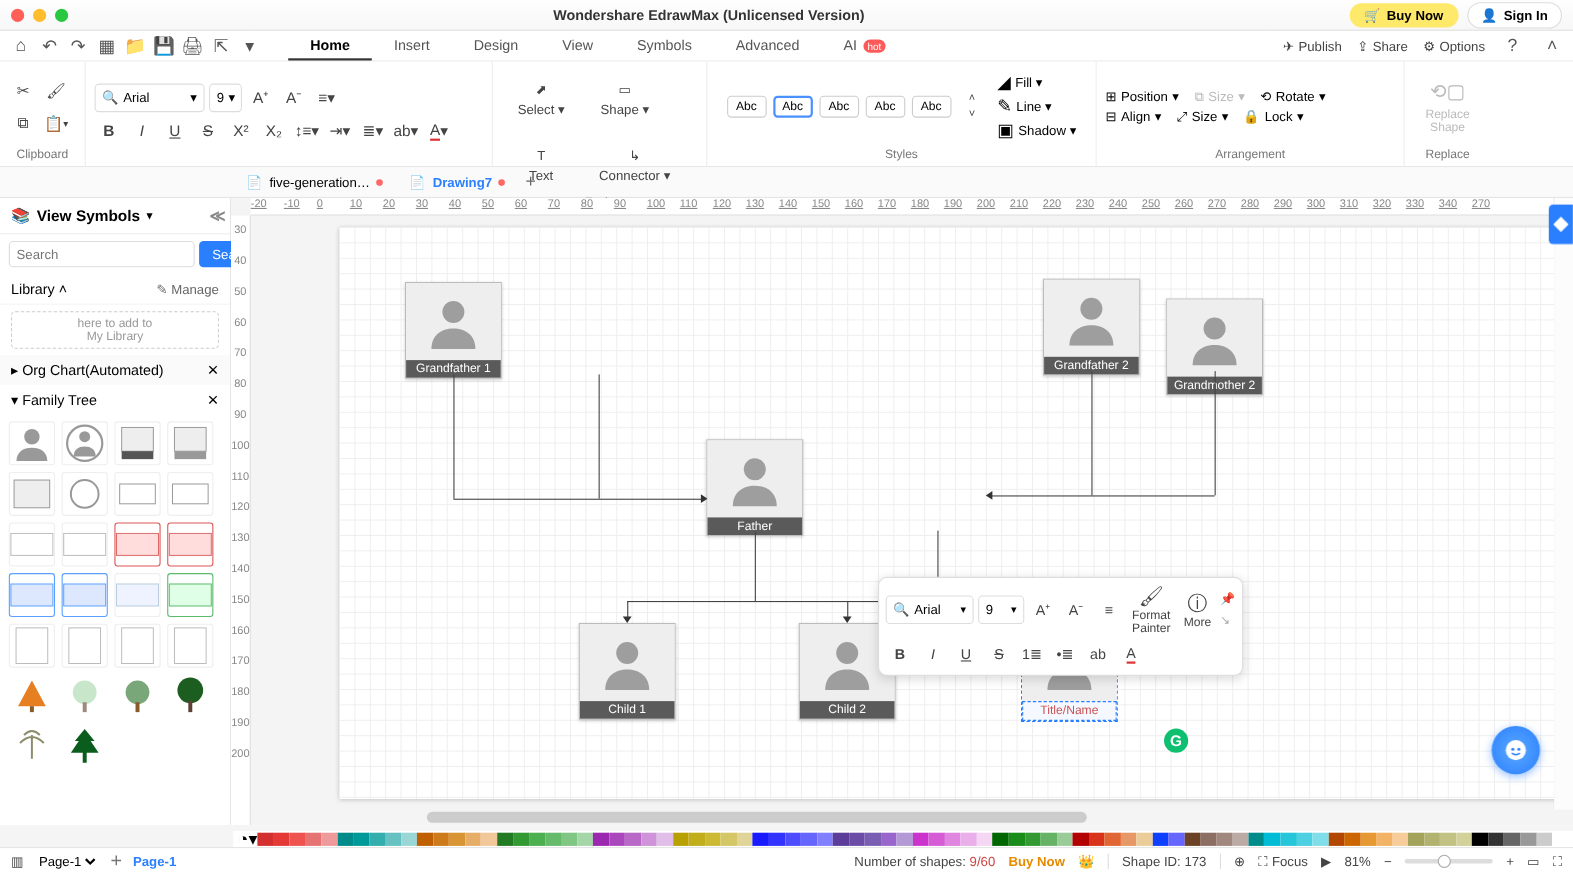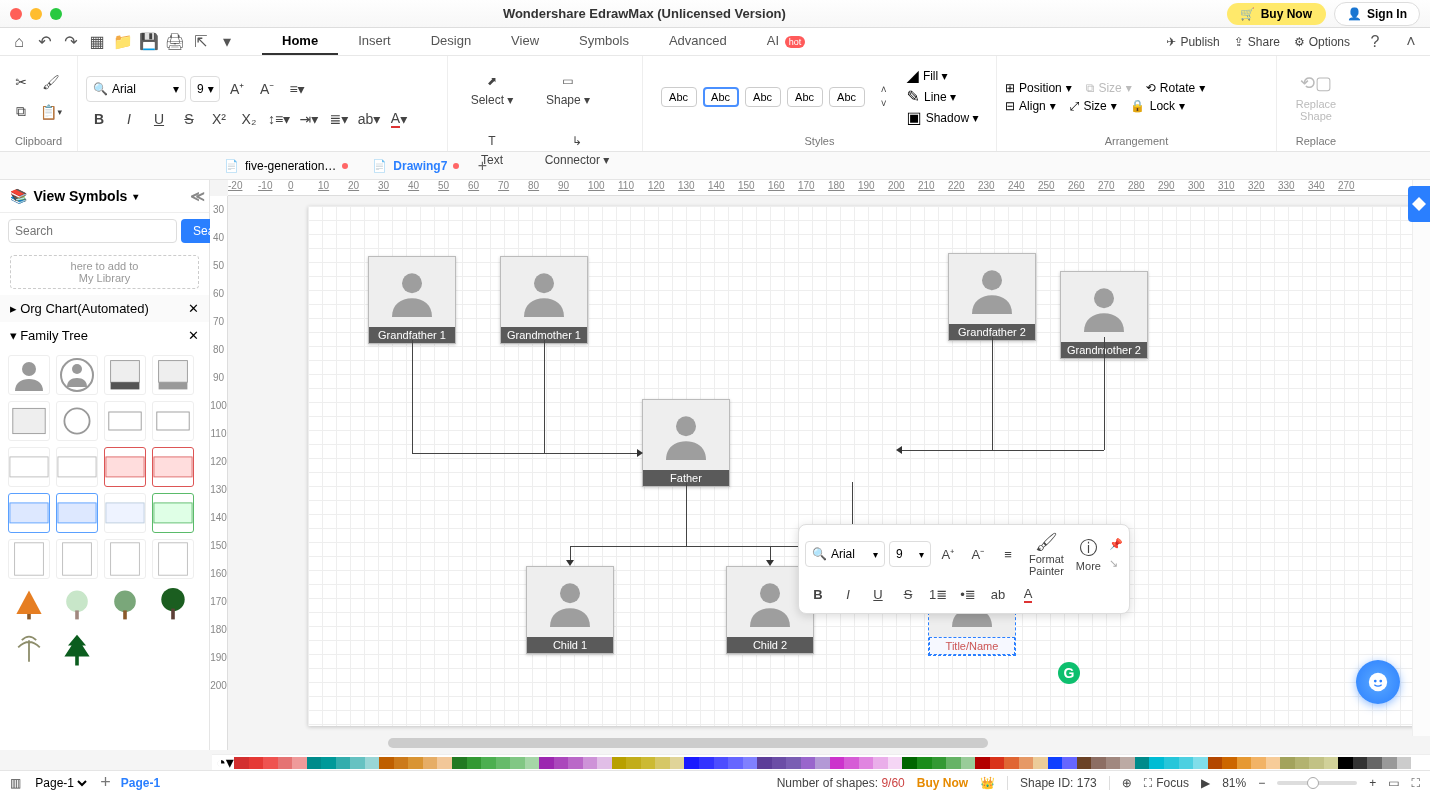--- a/index.html
+++ b/index.html
@@ -329,20 +329,24 @@
   <div class="left-panel">
     <div class="lp-header">
       <span>📚</span>
       <span>View Symbols</span>
       <span style="font-size:10px">▾</span>
       <span class="lp-collapse">≪</span>
     </div>
     <div class="lp-search">
       <input placeholder="Search" style="">
       <button>Search</button>
+    </div>
+    <div class="lp-row">
+      <span><span>Library</span> <span>˄</span></span>
+      <span style="font-size:12px;color:#666"><span>✎</span> <span>Manage</span></span>
     </div>
     <div class="lp-mylib" style="white-space:pre-line">here to add to
 My Library</div>
     <div class="lp-section-head">
       <span><span>▸</span> <span>Org Chart(Automated)</span></span>
       <span>✕</span>
     </div>
     <div class="lp-section-head" style="background:#fff">
       <span><span>▾</span> <span>Family Tree</span></span>
       <span>✕</span>
@@ -559,29 +563,20 @@
         <div class="person-card" style="left:60px;top:50px">
           <div class="photo">
               <svg class="avatar-svg" viewBox="0 0 40 40">
                 <circle cx="20" cy="13" r="8" fill="#9e9e9e"></circle>
                 <path d="M4 40c0-10 7-15 16-15s16 5 16 15z" fill="#9e9e9e"></path>
               </svg>
             </div>
           <div class="name">Grandfather 1</div>
         </div>
 
-        <div class="person-card" style="left:192px;top:50px">
-          <div class="photo">
-              <svg class="avatar-svg" viewBox="0 0 40 40">
-                <circle cx="20" cy="13" r="8" fill="#9e9e9e"></circle>
-                <path d="M4 40c0-10 7-15 16-15s16 5 16 15z" fill="#9e9e9e"></path>
-              </svg>
-            </div>
-          <div class="name">Grandmother 1</div>
-        </div>
 
         <div class="person-card" style="left:640px;top:47px">
           <div class="photo">
               <svg class="avatar-svg" viewBox="0 0 40 40">
                 <circle cx="20" cy="13" r="8" fill="#9e9e9e"></circle>
                 <path d="M4 40c0-10 7-15 16-15s16 5 16 15z" fill="#9e9e9e"></path>
               </svg>
             </div>
           <div class="name">Grandfather 2</div>
         </div>

